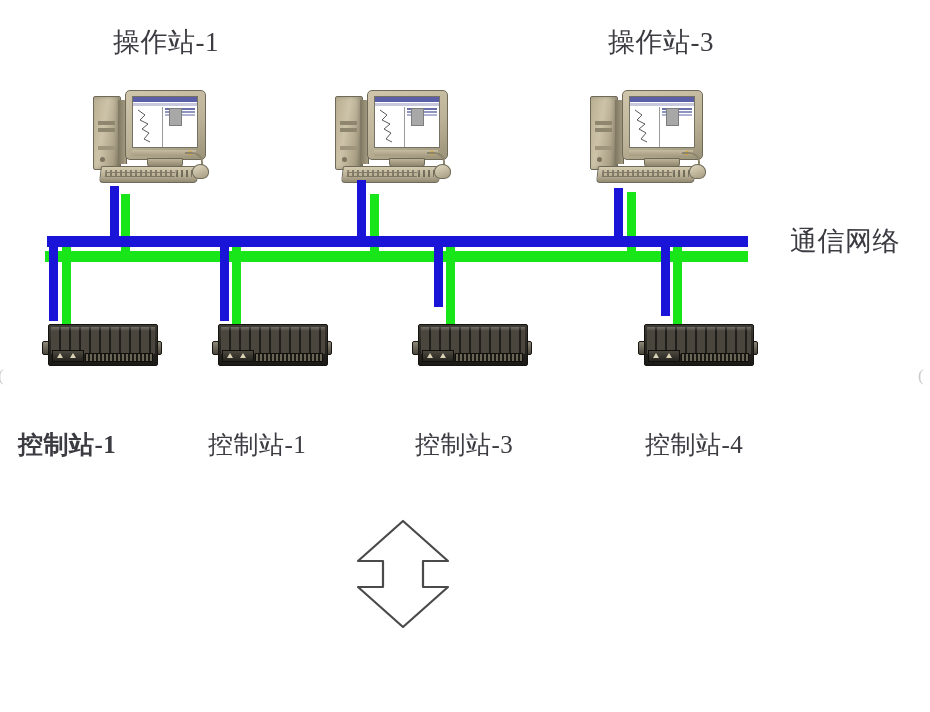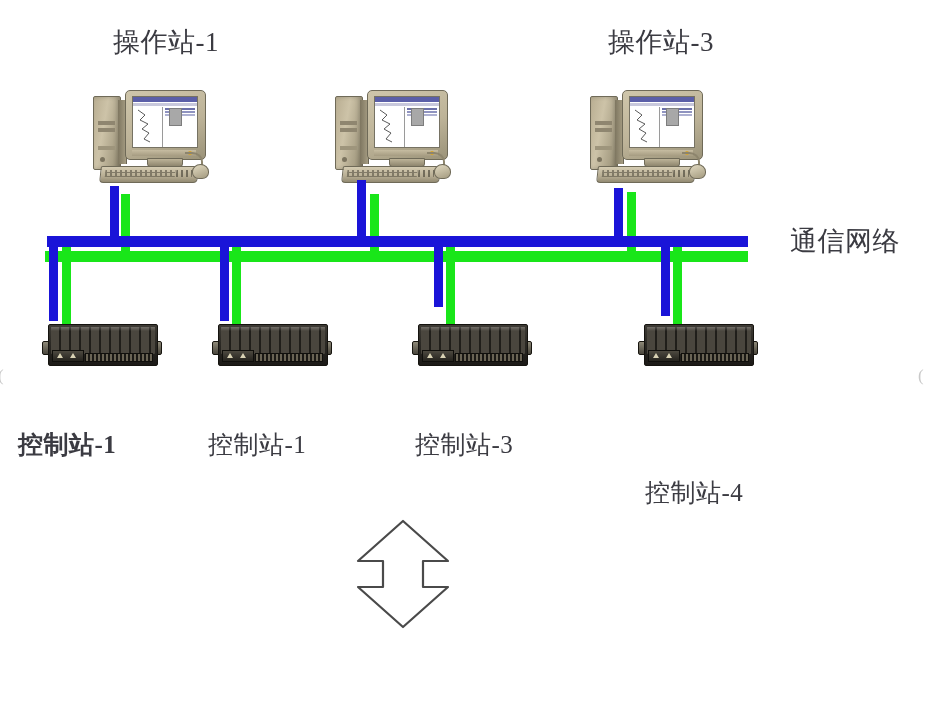--- a/index.html
+++ b/index.html
@@ -449,21 +449,21 @@
     <div class="rack-body">
       <div class="rack-modules"></div>
       <div class="rack-cpu"></div>
       <div class="rack-terminal"></div>
     </div>
   </div>
 
   <div class="label ctrl-label" style="left:18px;font-weight:bold;">控制站-1</div>
   <div class="label ctrl-label" style="left:208px;">控制站-1</div>
   <div class="label ctrl-label" style="left:415px;">控制站-3</div>
-  <div class="label ctrl-label" style="left:645px;margin-top:48px;">控制站-4</div>
+  <div class="label ctrl-label" style="left:645px;">控制站-4</div>
 
   <div class="dbl-arrow">
     <svg width="96" height="112" viewBox="0 0 96 112">
       <path d="M48 3 L93 43 L68 43 L68 69 L93 69 L48 109 L3 69 L28 69 L28 43 L3 43 Z" fill="#ffffff" stroke="#4a4a4a" stroke-width="2.2" stroke-linejoin="round"></path>
     </svg>
   </div>
 
 
   <div class="edge-mark" style="left:-2px; top:366px;">(</div>
   <div class="edge-mark" style="left:918px; top:366px;">(</div>

